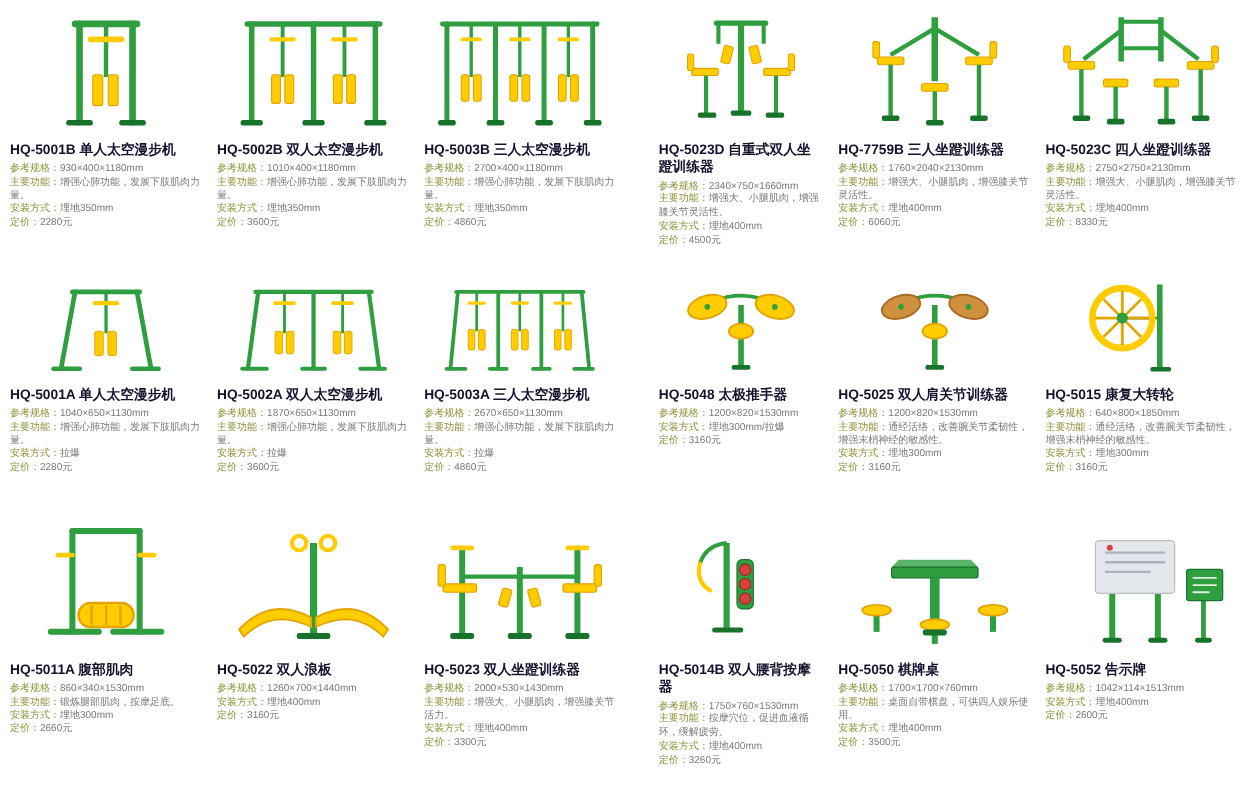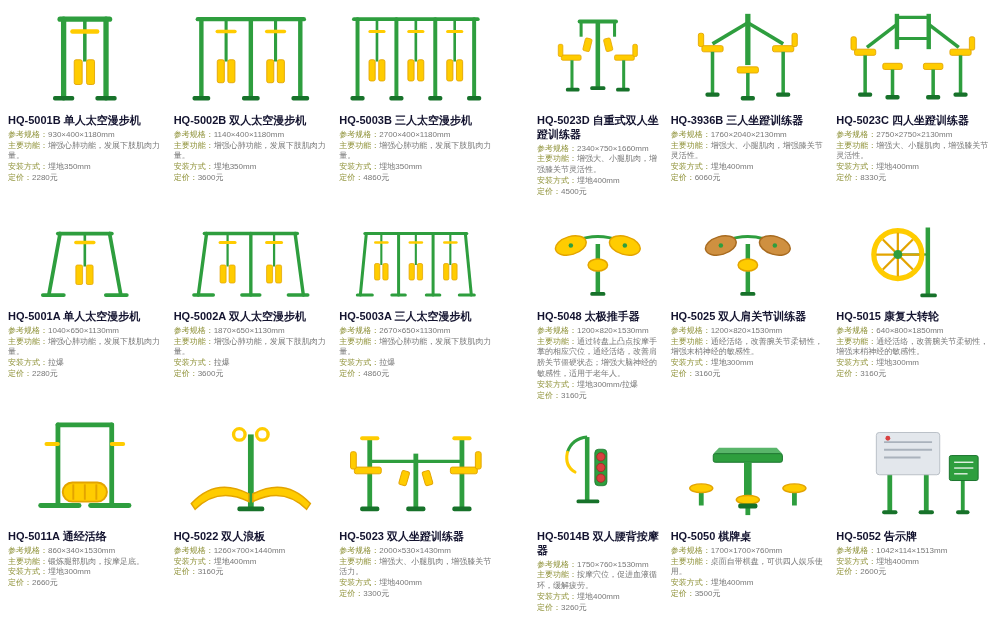--- a/index.html
+++ b/index.html
@@ -2,21 +2,21 @@
 <html><head>
 <meta charset="utf-8">
 <style>
   * { margin:0; padding:0; box-sizing:border-box; }
   html,body { width:1000px; height:635px; background:#ffffff; overflow:hidden;
               font-family:"Liberation Sans","DejaVu Sans",sans-serif; }
   .catalog { display:grid; grid-template-columns:repeat(6,1fr);
              grid-template-rows:212px 194px 222px; column-gap:8px;
              padding:4px 8px 0 6px; width:1000px; }
   .card { display:flex; flex-direction:column; padding:1px 2px; overflow:hidden; }
-  .card.c4 { margin-left:32px; }
+  .card.c4 { margin-left:22px; }
   .figure { display:flex; align-items:flex-end; justify-content:center; }
   .r1 .figure { height:106px; }
   .r2 .figure { height:90px; }
   .r3 .figure { height:116px; }
   .figure svg { width:100%; height:100%; }
   .title { font-size:11px; font-weight:bold; color:#13132f; line-height:1.25;
            margin:3px 0 2px; }
   .detail { font-size:8px; line-height:1.35; }
   .lab { color:#8f9238; }
   .val { color:#787878; }
@@ -77,21 +77,21 @@
           </g>
         <g fill="#ffcc00" stroke="#e3a400">
             <rect x="42" y="62" width="8" height="26" rx="2"></rect>
             <rect x="54" y="62" width="8" height="26" rx="2"></rect>
             <rect x="98" y="62" width="8" height="26" rx="2"></rect>
             <rect x="110" y="62" width="8" height="26" rx="2"></rect>
           </g>
       </svg>
     </div>
     <div class="title"><span>HQ-5002B</span> <span>双人太空漫步机</span></div>
-    <div class="detail"><span class="lab">参考规格：</span><span class="val">1140×400×1180mm</span></div>
+    <div class="detail"><span class="lab">参考规格：</span><span class="val">1010×400×1180mm</span></div>
     <div class="detail"><span class="lab">主要功能：</span><span class="val">增强心肺功能，发展下肢肌肉力量。</span></div>
     <div class="detail"><span class="lab">安装方式：</span><span class="val">埋地350mm</span></div>
     <div class="detail"><span class="lab">定价：</span><span class="val">3600元</span></div>
   </div>
 
   <div class="card r1">
     <div class="figure">
       <svg viewBox="0 0 160 120">
         <g stroke="#2e9e3e" stroke-width="4.5" fill="none" stroke-linecap="round">
             <path d="M10 16H150"></path>
@@ -190,21 +190,21 @@
             <path d="M120 53V100"></path>
             <path d="M80 77V104"></path>
           </g>
         <g fill="#17722a">
             <rect x="32" y="99" width="16" height="5" rx="2"></rect>
             <rect x="112" y="99" width="16" height="5" rx="2"></rect>
             <rect x="72" y="103" width="16" height="5" rx="2"></rect>
           </g>
       </svg>
     </div>
-    <div class="title"><span>HQ-3936B</span> <span>三人坐蹬训练器</span></div>
+    <div class="title"><span>HQ-7759B</span> <span>三人坐蹬训练器</span></div>
     <div class="detail"><span class="lab">参考规格：</span><span class="val">1760×2040×2130mm</span></div>
     <div class="detail"><span class="lab">主要功能：</span><span class="val">增强大、小腿肌肉，增强膝关节灵活性。</span></div>
     <div class="detail"><span class="lab">安装方式：</span><span class="val">埋地400mm</span></div>
     <div class="detail"><span class="lab">定价：</span><span class="val">6060元</span></div>
   </div>
 
   <div class="card r1">
     <div class="figure">
       <svg viewBox="0 0 160 120">
         <g stroke="#2e9e3e" stroke-width="5">
@@ -357,21 +357,20 @@
         <ellipse cx="44" cy="38" rx="21" ry="12" transform="rotate(-16 44 38)" fill="#ffcc00" stroke="#e3a400" stroke-width="2"></ellipse>
         <ellipse cx="116" cy="38" rx="21" ry="12" transform="rotate(16 116 38)" fill="#ffcc00" stroke="#e3a400" stroke-width="2"></ellipse>
         <circle cx="44" cy="38" r="3" fill="#2e9e3e"></circle>
           <circle cx="116" cy="38" r="3" fill="#2e9e3e"></circle>
         <ellipse cx="80" cy="64" rx="13" ry="8" fill="#ffcc00" stroke="#e3a400" stroke-width="2"></ellipse>
         <rect x="70" y="100" width="20" height="5" rx="2" fill="#17722a"></rect>
       </svg>
     </div>
     <div class="title"><span>HQ-5048</span> <span>太极推手器</span></div>
     <div class="detail"><span class="lab">参考规格：</span><span class="val">1200×820×1530mm</span></div>
-    <div class="detail"><span class="lab">主要功能：</span><span class="val">通过转盘上凸点按摩手掌的相应穴位，通经活络，改善肩膀关节僵硬状态；增强大脑神经的敏感性，适用于老年人。</span></div>
     <div class="detail"><span class="lab">安装方式：</span><span class="val">埋地300mm/拉爆</span></div>
     <div class="detail"><span class="lab">定价：</span><span class="val">3160元</span></div>
   </div>
 
   <div class="card r2">
     <div class="figure">
       <svg viewBox="0 0 160 120">
         <path d="M80 36V102" stroke="#2e9e3e" stroke-width="6"></path>
         <path d="M50 32Q80 20 110 32" stroke="#2e9e3e" stroke-width="4" fill="none"></path>
         <ellipse cx="44" cy="38" rx="21" ry="12" transform="rotate(-16 44 38)" fill="#cf9040" stroke="#a86b20" stroke-width="2"></ellipse>
@@ -429,21 +428,21 @@
             <path d="M68 76V92"></path>
             <path d="M80 76V92"></path>
             <path d="M92 76V92"></path>
           </g>
         <g stroke="#2e9e3e" stroke-width="5" stroke-linecap="round">
             <path d="M34 98H74"></path>
             <path d="M86 98H126"></path>
           </g>
       </svg>
     </div>
-    <div class="title"><span>HQ-5011A</span> <span>通经活络</span></div>
+    <div class="title"><span>HQ-5011A</span> <span>腹部肌肉</span></div>
     <div class="detail"><span class="lab">参考规格：</span><span class="val">860×340×1530mm</span></div>
     <div class="detail"><span class="lab">主要功能：</span><span class="val">锻炼腿部肌肉，按摩足底。</span></div>
     <div class="detail"><span class="lab">安装方式：</span><span class="val">埋地300mm</span></div>
     <div class="detail"><span class="lab">定价：</span><span class="val">2660元</span></div>
   </div>
 
   <div class="card r3">
     <div class="figure">
       <svg viewBox="0 0 160 120">
         <path d="M80 24V100" stroke="#2e9e3e" stroke-width="6"></path>

